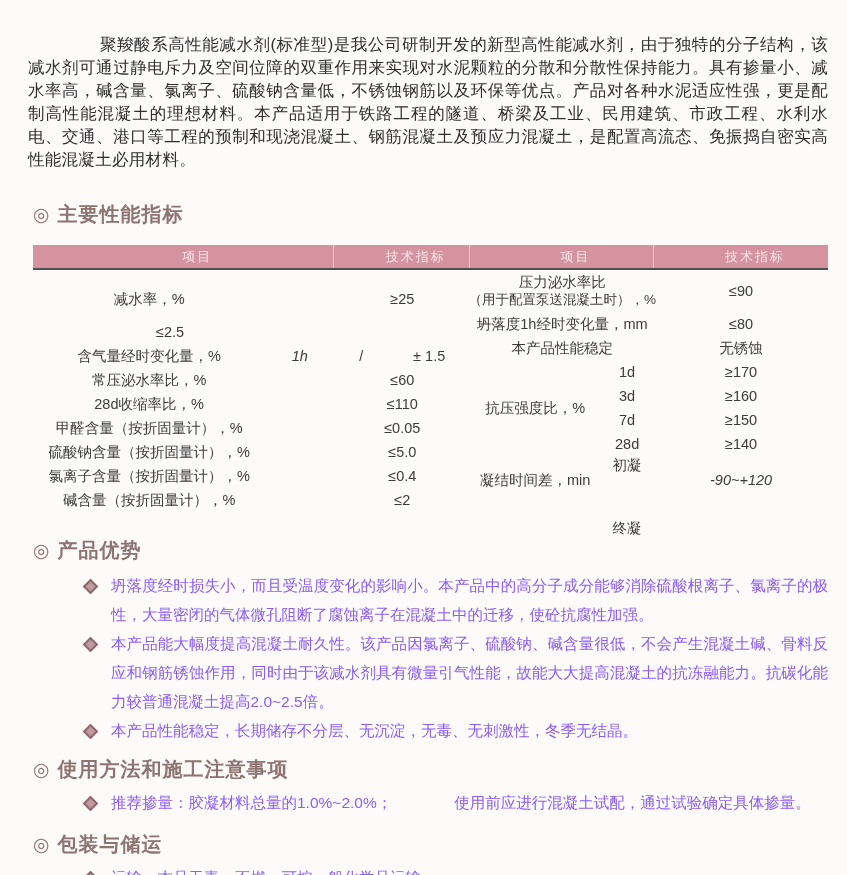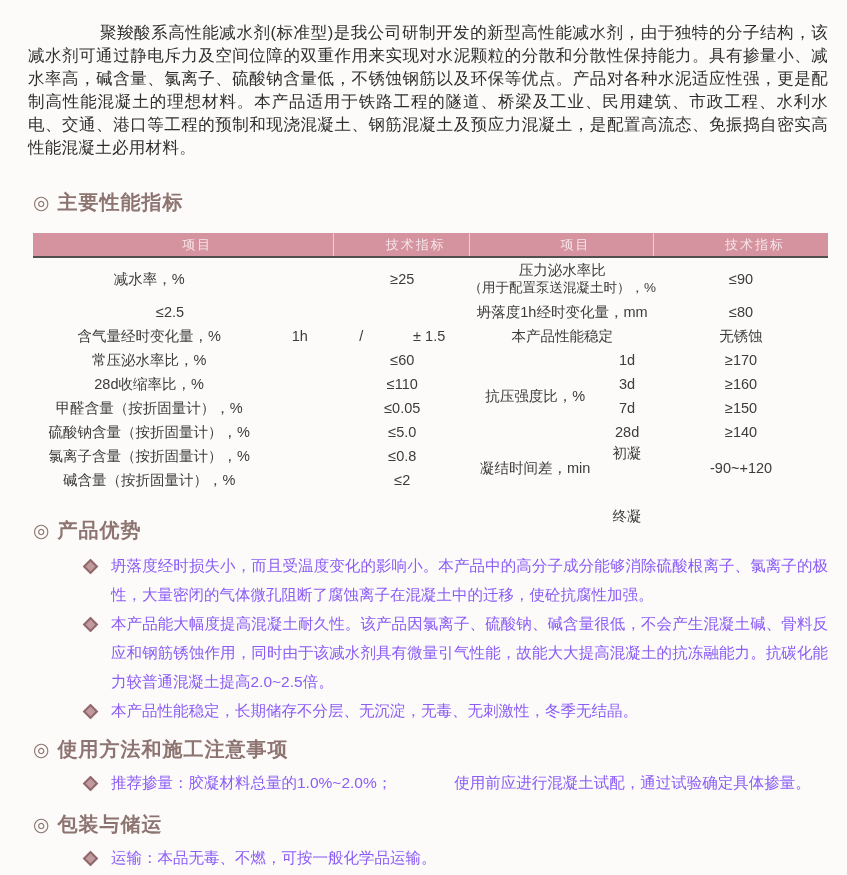--- a/index.html
+++ b/index.html
@@ -6,21 +6,21 @@
   body{
     width:847px;height:875px;overflow:hidden;position:relative;
     background:#fcfbfa;
     font-family:"Liberation Sans","DejaVu Sans",sans-serif;
     color:#333;
   }
   .page{position:relative;width:847px;height:875px;}
 
   
   .intro{
-    margin:21px 19px 0 28px;
+    margin:33px 19px 0 28px;
     font-size:16.5px;line-height:23px;letter-spacing:.3px;
     color:#2e2e2e;text-indent:72px;text-align:justify;
   }
 
   
   .sec{
     margin:0 0 0 33px;display:flex;align-items:center;gap:7px;
     font-size:20px;font-weight:bold;color:#8d7470;letter-spacing:1px;
   }
   .sec .mark{font-size:19px;font-weight:normal;line-height:1;}
@@ -35,42 +35,42 @@
     border-right:1px solid rgba(255,255,255,.55);box-sizing:border-box;padding-left:28px;
   }
   .thead .hcell:last-child{border-right:none;}
   .h1{width:37.9%;} .h2{width:17.1%;} .h3{width:23.1%;} .h4{width:21.9%;}
   .thead-rule{height:2px;background:#4f4f4f;}
   .tbody{display:flex;}
   .half{display:flex;flex-direction:column;}
   .half.lh{width:55%;} .half.rh{width:45%;}
 
   .lrow{display:flex;height:24px;}
-  .lrow.tall{height:42px;}
+  .lrow.tall{height:42px;margin-top:8px;}
   .lrow .c-label{width:53.1%;display:flex;align-items:center;justify-content:center;white-space:nowrap;}
-  .lrow .c-time{width:15.8%;display:flex;align-items:center;justify-content:center;}
+  .lrow .c-time{width:15.8%;display:flex;align-items:center;justify-content:center;font-style:italic;}
   .lrow .c-val{width:31.1%;display:flex;align-items:center;justify-content:center;}
   .lrow .c-val.split{justify-content:space-around;}
 
   .rrow{display:flex;height:24px;}
   .rrow.tall{height:42px;}
   .rrow .c-item{width:51.4%;display:flex;align-items:center;justify-content:center;white-space:nowrap;}
   .rrow.tall .c-item{flex-direction:column;line-height:17px;}
   .rrow.tall .c-item .l2{font-size:13.5px;}
   .rrow .c-rval{width:48.6%;display:flex;align-items:center;justify-content:center;}
 
   .rgroup{display:flex;}
   .rgroup .g-label{width:36.3%;display:flex;align-items:center;justify-content:center;white-space:nowrap;}
   .g-rows{width:63.7%;display:flex;flex-direction:column;}
   .g-row{display:flex;height:24px;}
   .g-row .g-age{width:23.7%;display:flex;align-items:center;justify-content:center;}
   .g-row .g-val{width:76.3%;display:flex;align-items:center;justify-content:center;}
   .rgroup .g-sub{width:15.1%;display:flex;flex-direction:column;gap:44px;}
   .rgroup .g-sub div{height:24px;display:flex;align-items:center;justify-content:center;}
-  .rgroup .g-val2{width:48.6%;display:flex;align-items:center;justify-content:center;}
+  .rgroup .g-val2{width:48.6%;display:flex;align-items:center;justify-content:center;font-style:italic;}
 
   
   .bullets{margin:7px 19px 0 85px;}
   .bullets.tight{margin-top:5px;}
   .b-item{display:flex;margin-bottom:0;}
   .diamond{
     flex:none;width:7px;height:7px;margin:10px 15px 0 0;
     transform:rotate(45deg);
     background:#c09a9c;border:2px solid #8f686c;
   }
@@ -134,21 +134,21 @@
           <div class="c-val">≤0.05</div>
         </div>
         <div class="lrow">
           <div class="c-label">硫酸钠含量（按折固量计），%</div>
           <div class="c-time"></div>
           <div class="c-val">≤5.0</div>
         </div>
         <div class="lrow">
           <div class="c-label">氯离子含量（按折固量计），%</div>
           <div class="c-time"></div>
-          <div class="c-val">≤0.8</div>
+          <div class="c-val">≤0.4</div>
         </div>
         <div class="lrow">
           <div class="c-label">碱含量（按折固量计），%</div>
           <div class="c-time"></div>
           <div class="c-val">≤2</div>
         </div>
       </div>
 
       <div class="half rh">
         <div class="rrow tall">

